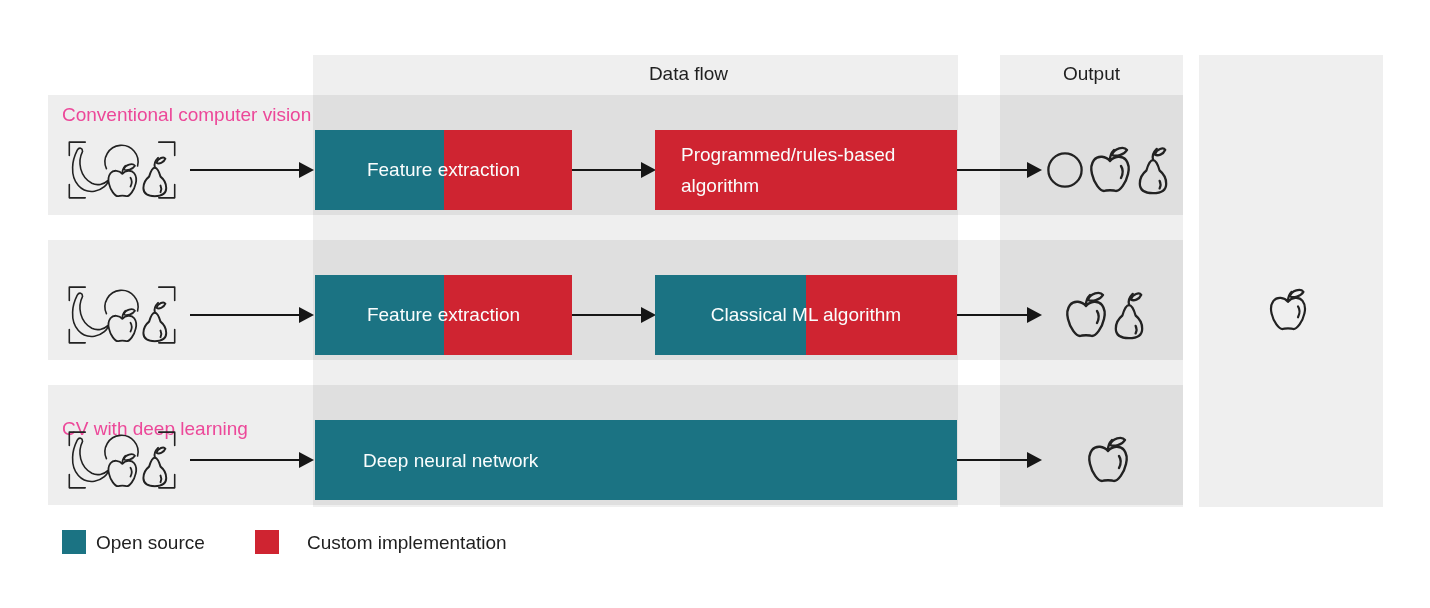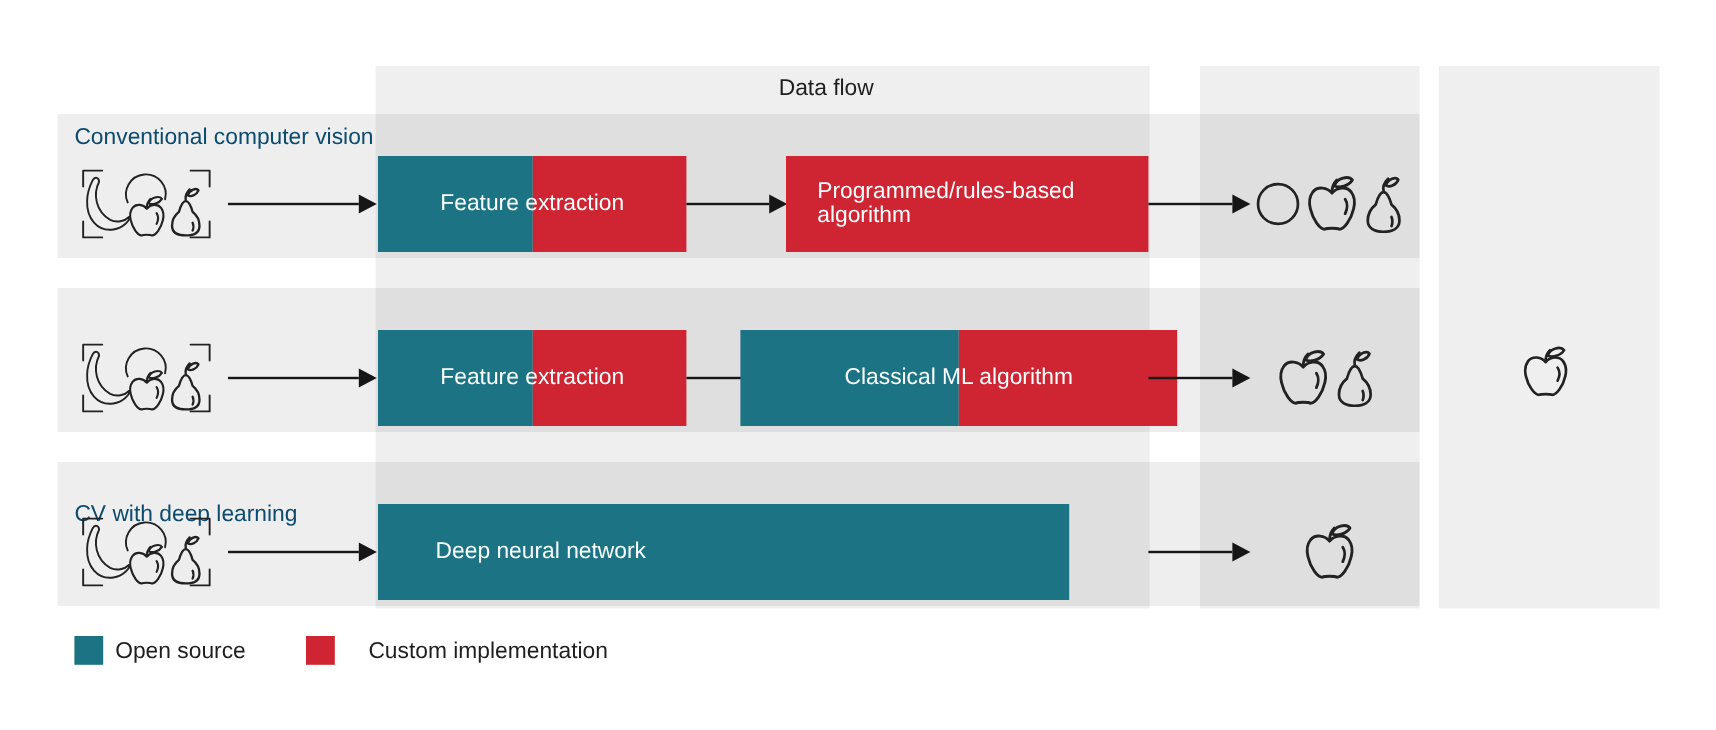--- a/index.html
+++ b/index.html
@@ -3,28 +3,28 @@
 <meta charset="utf-8">
 <style>
   html,body{margin:0;padding:0;background:#ffffff;}
   body{font-family:"Liberation Sans", sans-serif;color:#1f1f1f;}
   .canvas{position:relative;width:1430px;height:608px;background:#ffffff;overflow:hidden;}
 
   .col-band{position:absolute;top:55px;height:452px;background:#efefef;}
   .row-band{position:absolute;left:48px;width:1135px;height:120px;background:rgba(20,20,20,0.07);}
 
   .col-header{position:absolute;top:63px;font-size:19px;line-height:22px;text-align:center;color:#1f1f1f;}
-  .row-label{position:absolute;font-size:19px;line-height:22px;color:#0c4a6e;}
+  .row-label{position:absolute;font-size:19px;line-height:22px;color:#ec4899;}
 
   .pbox{position:absolute;height:80px;display:flex;align-items:center;font-size:19px;color:#fafdfd;}
   .pbox .segs{position:absolute;inset:0;display:flex;}
   .pbox .seg{height:100%;}
   .pbox .label{position:relative;z-index:1;width:100%;}
   .pbox.center .label{text-align:center;}
-  .pbox .label.leftpad{line-height:20px;}
+  .pbox .label.leftpad{line-height:31px;}
 
   .arrow{position:absolute;height:16px;display:flex;align-items:center;}
   .arrow .shaft{flex:1;height:2.5px;background:#161616;}
   .arrow .head{width:0;height:0;border-top:8px solid transparent;border-bottom:8px solid transparent;border-left:15px solid #161616;}
 
   .input-icon{position:absolute;}
   .out-group{position:absolute;height:50px;display:flex;align-items:center;gap:4px;}
   .desired-icon{position:absolute;}
 
   .swatch{position:absolute;width:24px;height:24px;}
@@ -70,20 +70,21 @@
 
   <div class="col-band" style="left:313px;width:645px"></div>
   <div class="col-band" style="left:1000px;width:183px"></div>
   <div class="col-band" style="left:1199px;width:184px"></div>
 
   <div class="row-band" style="top:95px"></div>
   <div class="row-band" style="top:240px"></div>
   <div class="row-band" style="top:385px"></div>
 
   <div class="col-header" style="left:313px;width:751px">Data flow</div>
+  <div class="col-header" style="left:1000px;width:183px">Output</div>
 
   <div class="row-label" style="left:62px;top:104px">Conventional computer vision</div>
   <svg class="input-icon" style="left:64px;top:136px" width="116" height="68" viewBox="0 0 175 100">
     <use href="#sym-fruit-group"></use>
   </svg>
   <div class="arrow" style="left:190px;top:162px;width:124px">
       <div class="shaft"></div>
       <div class="head"></div>
     </div>
 
@@ -138,21 +139,21 @@
       <div class="seg" style="width: 50%; background-color: rgb(207, 36, 49);"></div>
     </div>
     <div class="label">Feature extraction</div>
   </div>
 
   <div class="arrow" style="left:572px;top:307px;width:84px">
       <div class="shaft"></div>
       <div class="head"></div>
     </div>
 
-  <div class="pbox center" style="left:617px;top:275px;width:364px">
+  <div class="pbox center" style="left:655px;top:275px;width:302px">
     <div class="segs">
       <div class="seg" style="width: 50%; background-color: rgb(27, 115, 131);"></div>
       <div class="seg" style="width: 50%; background-color: rgb(207, 36, 49);"></div>
     </div>
     <div class="label">Classical ML algorithm</div>
   </div>
 
   <div class="arrow" style="left:957px;top:307px;width:85px">
       <div class="shaft"></div>
       <div class="head"></div>
@@ -169,21 +170,21 @@
 
   <div class="row-label" style="left:62px;top:418px">CV with deep learning</div>
   <svg class="input-icon" style="left:64px;top:426px" width="116" height="68" viewBox="0 0 175 100">
     <use href="#sym-fruit-group"></use>
   </svg>
   <div class="arrow" style="left:190px;top:452px;width:124px">
       <div class="shaft"></div>
       <div class="head"></div>
     </div>
 
-  <div class="pbox" style="left:315px;top:420px;width:576px">
+  <div class="pbox" style="left:315px;top:420px;width:642px">
     <div class="segs">
       <div class="seg" style="width: 100%; background-color: rgb(27, 115, 131);"></div>
     </div>
     <div class="label leftpad" style="padding-left:48px">Deep neural network</div>
   </div>
 
   <div class="arrow" style="left:957px;top:452px;width:85px">
       <div class="shaft"></div>
       <div class="head"></div>
     </div>

